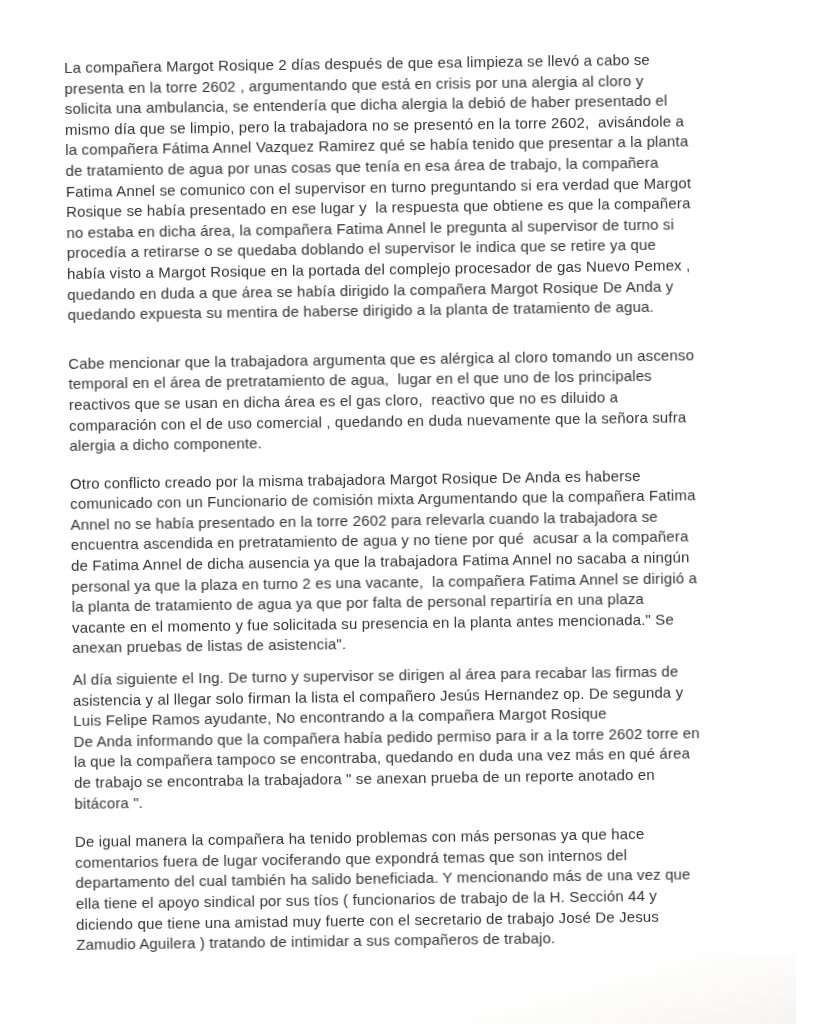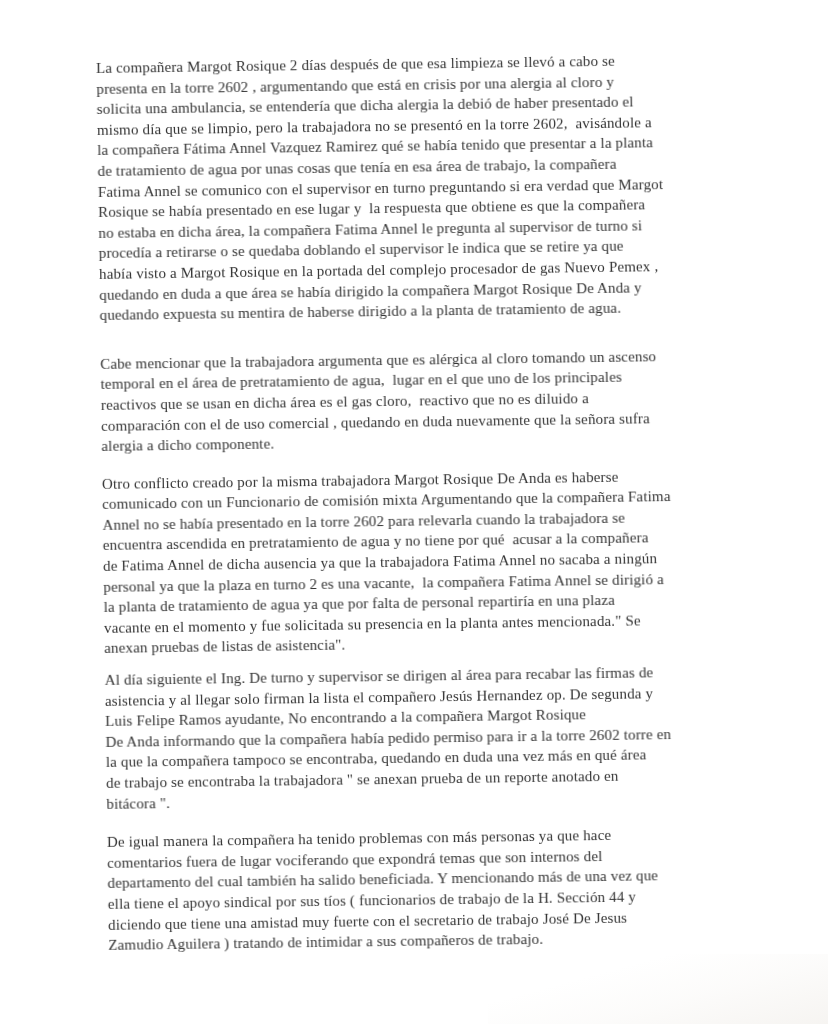--- a/index.html
+++ b/index.html
@@ -6,22 +6,21 @@
     margin: 0;
     padding: 0;
     background: #ffffff;
   }
   .page {
     position: relative;
     width: 796px;
     height: 1024px;
     background: var(--paper, #ffffff);
     overflow: hidden;
-    font-family: Liberation Serif, serif;
-    margin-left: 32px;
+    font-family: Liberation Sans, sans-serif;
   }
   .text-block {
     position: absolute;
     left: 64px;
     top: 58px;
     width: 712px;
     transform: rotate(-0.8deg);
     transform-origin: top left;
     color: var(--ink, #343434);
     font-size: 15px;

